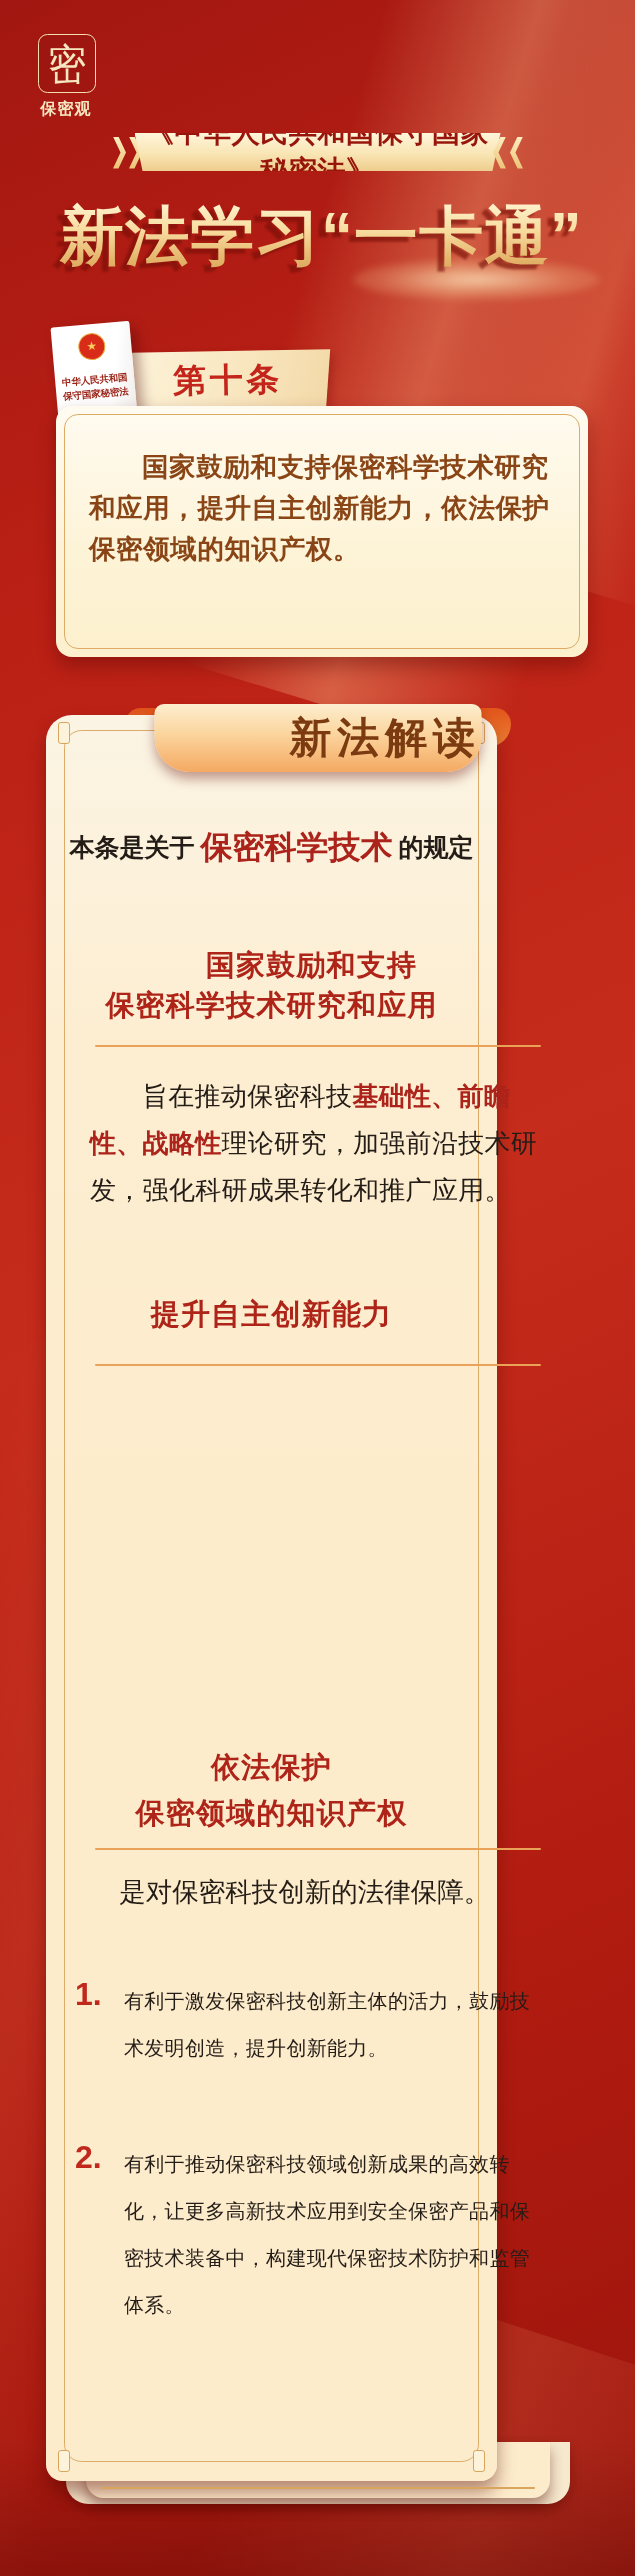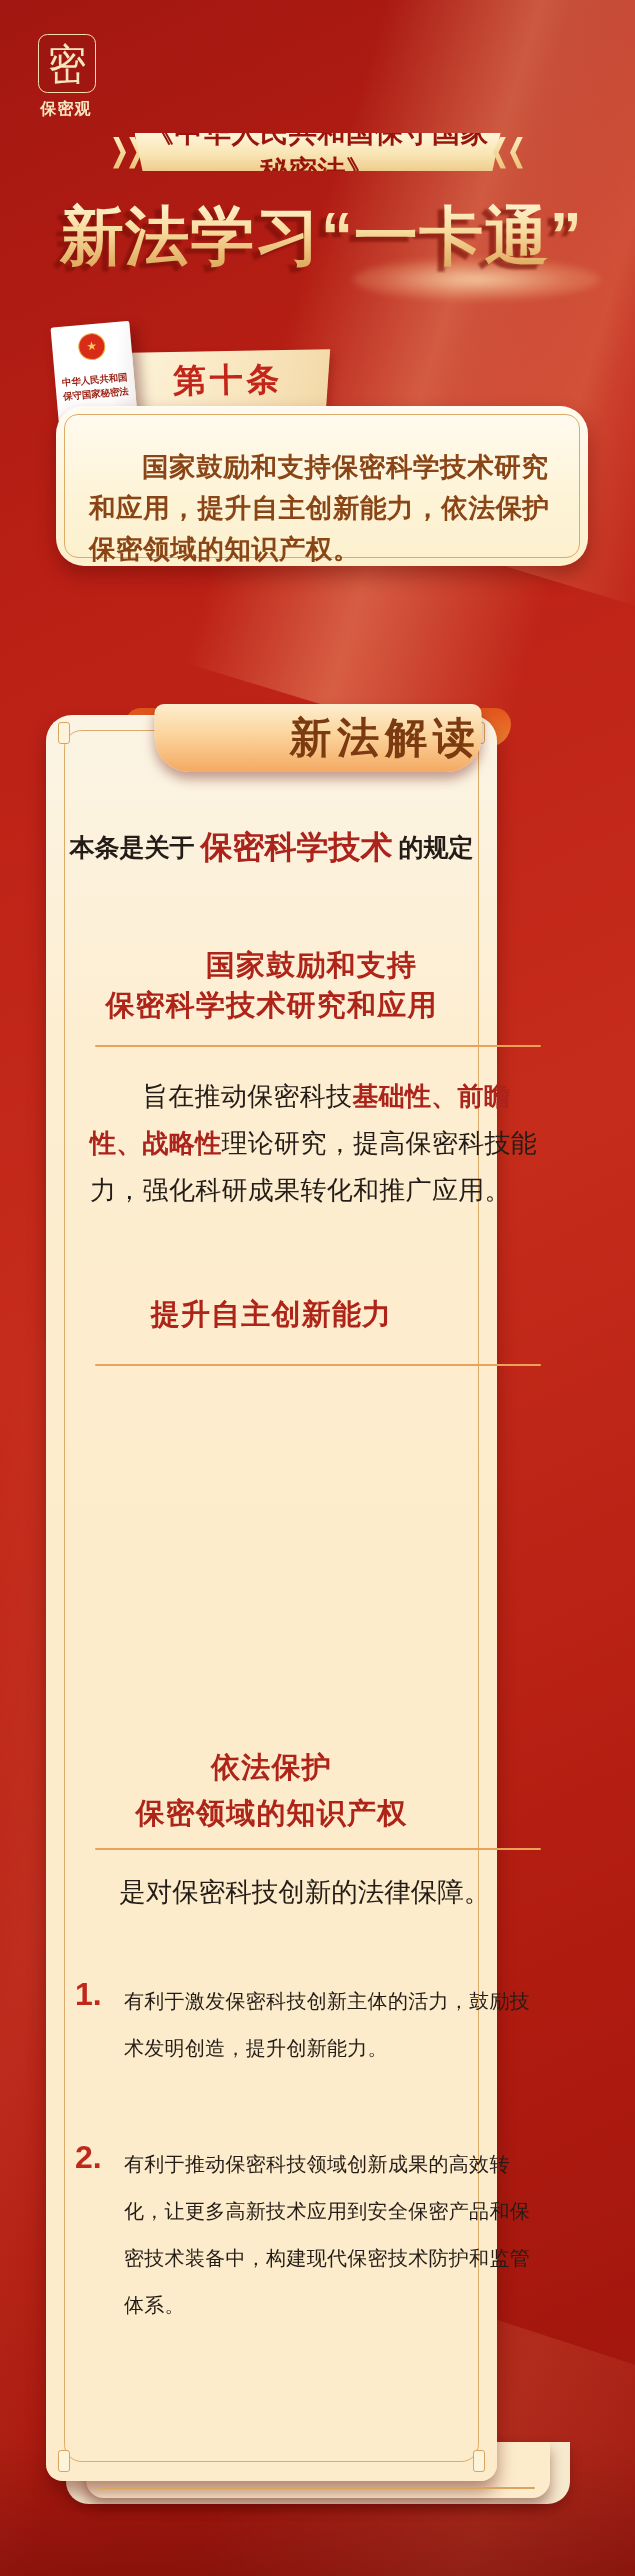--- a/index.html
+++ b/index.html
@@ -65,21 +65,21 @@
   .book{left:55px;top:324px;width:79px;height:107px;background:linear-gradient(100deg,#ffffff 70%,#efeceb 100%);
     border-radius:2.4px;transform:rotate(-5deg);box-shadow:5.9px 7px 13px rgba(70,6,4,.40);
     display:flex;flex-direction:column;align-items:center;}
   .emblem{margin-top:9.4px;width:27px;height:27px;border-radius:50%;
     background:radial-gradient(circle at 50% 42%,#e83c22 0%,#d228166 62%,#c52515 100%);
     background-color:#d92c18;border:1.2px solid #e8ab3e;box-sizing:border-box;
     display:flex;align-items:center;justify-content:center;}
   .emblem-star{color:#f8cf5a;font-size:11.8px;line-height:1;}
   .book-title{margin-top:13px;text-align:center;font-family:"Liberation Serif","DejaVu Serif",serif;
     font-weight:700;font-size:9.4px;line-height:14px;color:#9b2317;}
-  .ybox{left:56px;top:406px;width:532px;height:160px;border-radius:28px;
+  .ybox{left:56px;top:406px;width:532px;height:251px;border-radius:16px;
     background:linear-gradient(180deg,#fffbf1 0%,#fdf3d6 60%,#fcf0cd 100%);
     box-shadow:0 9.4px 17.7px rgba(96,10,4,.42);}
   .ybox-border{position:absolute;left:7.6px;right:7.6px;top:7.6px;bottom:7.6px;
     border:1.2px solid #ddab66;border-radius:14px;}
   .ybox-text{position:absolute;left:33px;top:41px;width:466px;font-size:26.5px;line-height:41px;
     font-weight:700;color:#8a4516;text-indent:2em;letter-spacing:0.6px;}
 
   
   .fold{top:708px;width:44px;height:39px;background:linear-gradient(180deg,#e2541b,#ef8434);}
   .fold.fl{left:125px;border-radius:17.7px 3.5px 3.5px 26px;}
@@ -184,21 +184,21 @@
   <div class="knob br"></div>
 
   <div class="intro">
     <span>本条是关于</span><span class="hl">保密科学技术</span><span>的规定</span>
   </div>
 
   <div class="hline" style="top:231px;padding-left:40px;">国家鼓励和支持</div>
   <div class="hline" style="top:271px;">保密科学技术研究和应用</div>
   <div class="divider" style="top:330px;"></div>
   <div class="para" style="top:358px;">
-    <span>旨在推动保密科技</span><span class="red">基础性、前瞻性、战略性</span><span>理论研究，提高保密科技能力，强化科研成果转化和推广应用。</span>
+    <span>旨在推动保密科技</span><span class="red">基础性、前瞻性、战略性</span><span>理论研究，加强前沿技术研发，强化科研成果转化和推广应用。</span>
   </div>
 
   <div class="hline" style="top:580px;">提升自主创新能力</div>
   <div class="divider" style="top:649px;"></div>
 
   <div class="hline" style="top:1079px;">保密领域的知识产权</div>
   <div class="hline" style="top:1033px;">依法保护</div>
   <div class="divider" style="top:1133px;"></div>
   <div class="lead" style="top:1158px;">是对保密科技创新的法律保障。</div>
 

